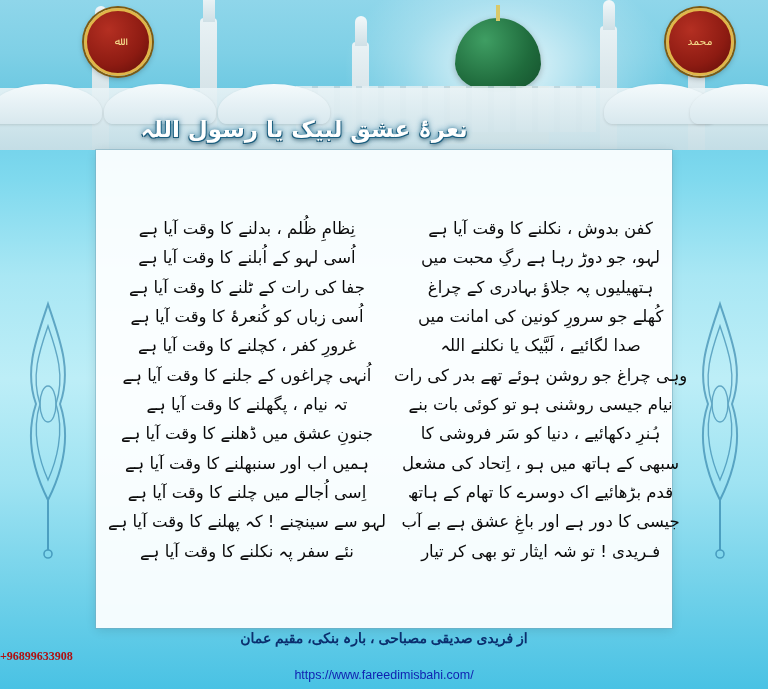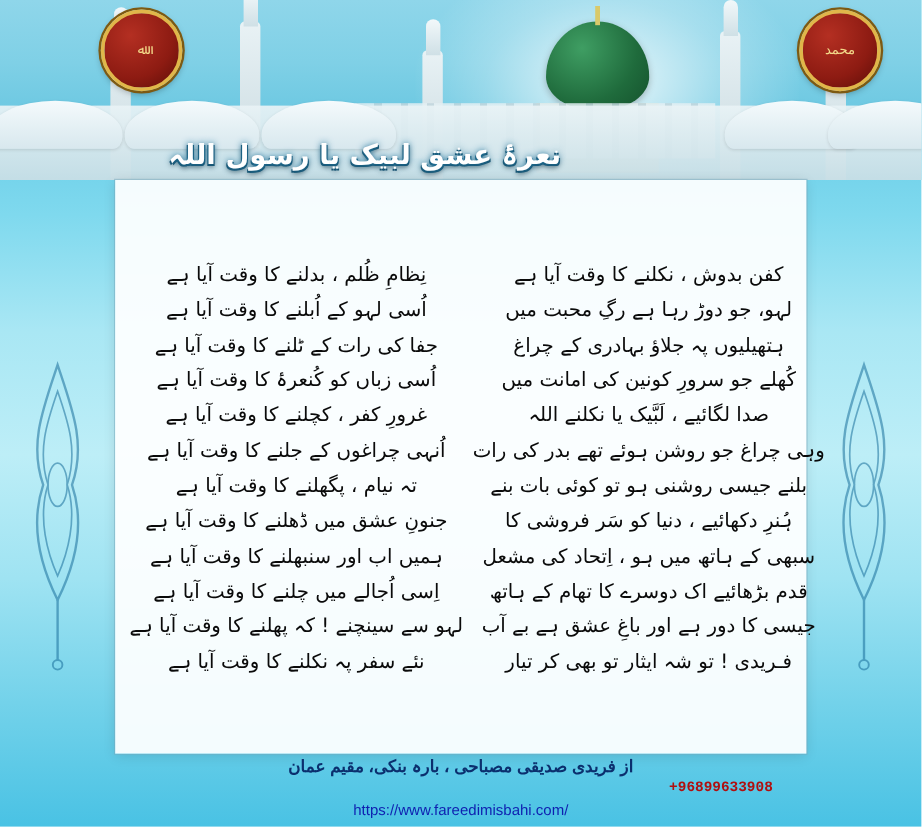--- a/index.html
+++ b/index.html
@@ -197,22 +197,22 @@
     direction: rtl;
     font-family: Liberation Sans, sans-serif;
     font-size: 14px;
     font-weight: bold;
     color: #0b2f6e;
   }
   .phone {
     position: absolute;
     left: 0; top: 649px;
     width: 644px;
-    text-align: right;
-    font-family: Liberation Mono, monospace;
+    text-align: left;
+    font-family: Liberation Serif, serif;
     font-size: 12px;
     font-weight: bold;
     color: #b00f0f;
     direction: ltr;
   }
   .website {
     position: absolute;
     left: 0; top: 668px;
     width: 768px;
     text-align: center;
@@ -295,21 +295,21 @@
       <div class="line">لہو سے سینچنے ! کہ پھلنے کا وقت آیا ہے</div>
       <div class="line">نئے سفر پہ نکلنے کا وقت آیا ہے</div>
     </div>
     <div class="col">
       <div class="line">کفن بدوش ، نکلنے کا وقت آیا ہے</div>
       <div class="line">لہو، جو دوڑ رہا ہے رگِ محبت میں</div>
       <div class="line">ہتھیلیوں پہ جلاؤ بہادری کے چراغ</div>
       <div class="line">کُھلے جو سرورِ کونین کی امانت میں</div>
       <div class="line">صدا لگائیے ، لَبَّیک یا نکلنے اللہ</div>
       <div class="line">وہی چراغ جو روشن ہوئے تھے بدر کی رات</div>
-      <div class="line">بلنے جیسی روشنی ہو تو کوئی بات بنے</div>
+      <div class="line">نیام جیسی روشنی ہو تو کوئی بات بنے</div>
       <div class="line">ہُنرِ دکھائیے ، دنیا کو سَر فروشی کا</div>
       <div class="line">سبھی کے ہاتھ میں ہو ، اِتحاد کی مشعل</div>
       <div class="line">قدم بڑھائیے اک دوسرے کا تھام کے ہاتھ</div>
       <div class="line">جیسی کا دور ہے اور باغِ عشق ہے بے آب</div>
       <div class="line">فـریدی ! تو شہ ایثار تو بھی کر تیار</div>
     </div>
   </div>
 
   <div class="credit">از فریدی صدیقی مصباحی ، بارہ بنکی، مقیم عمان</div>
   <div class="phone">+96899633908</div>

